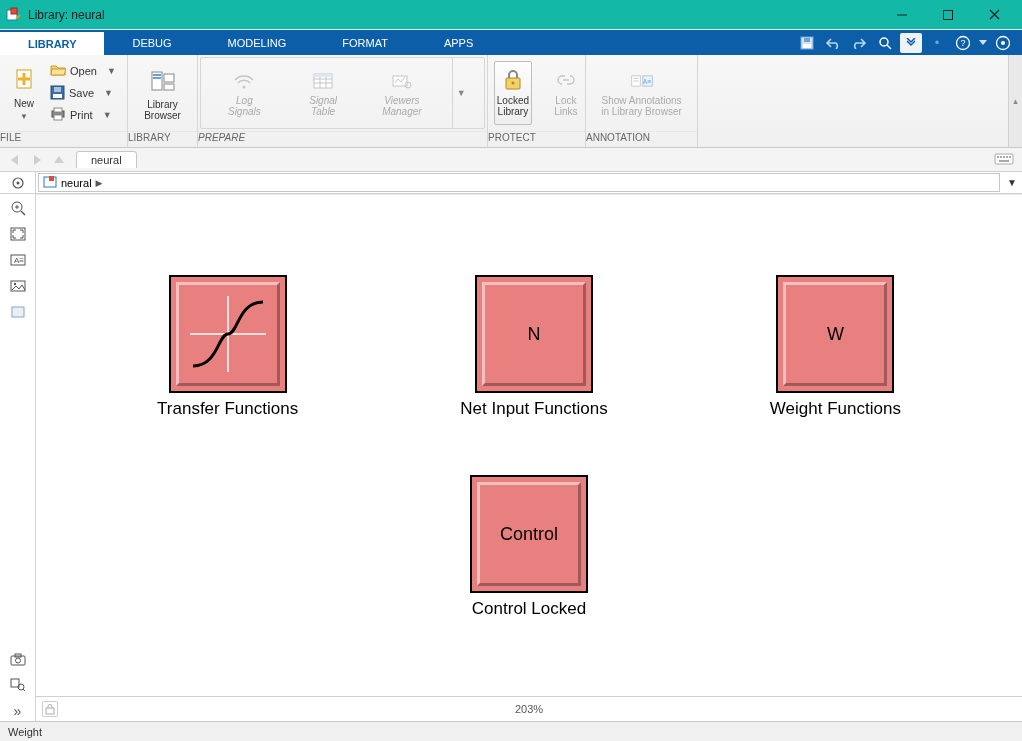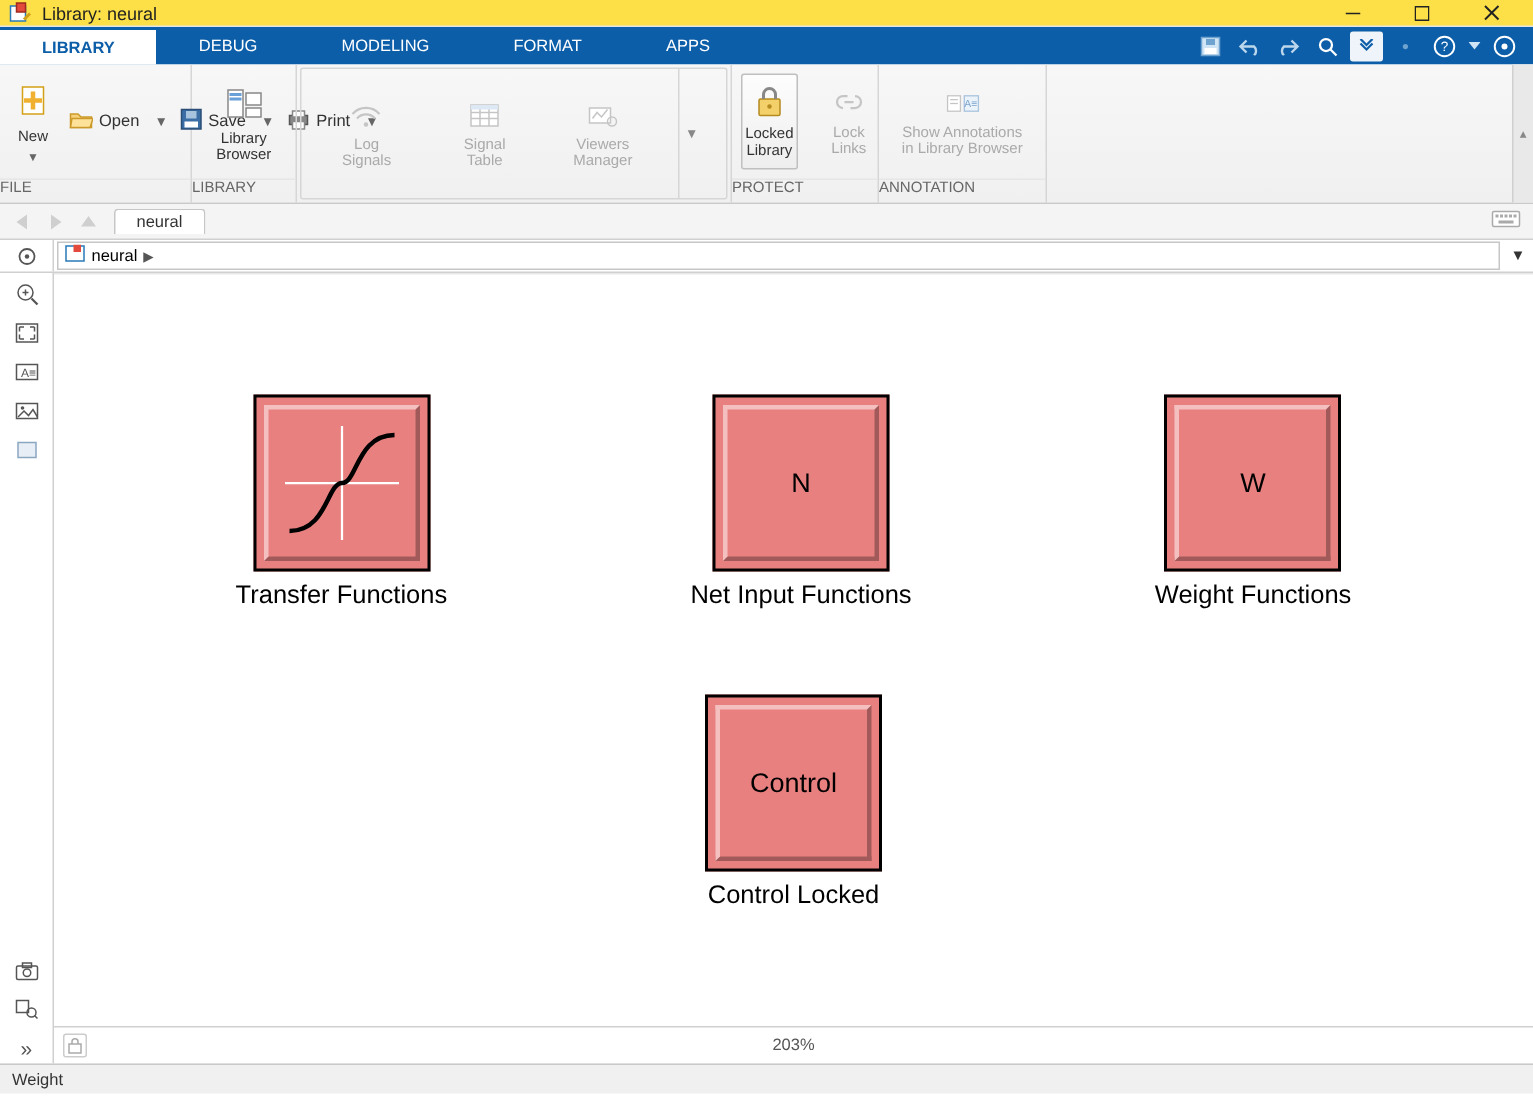--- a/index.html
+++ b/index.html
@@ -1,19 +1,19 @@
 <!DOCTYPE html>
 <html><head>
 <meta charset="utf-8">
 <style>
 * { box-sizing: border-box; margin: 0; padding: 0; font-family: "Segoe UI", Arial, sans-serif; }
 html, body { width: 1022px; height: 741px; overflow: hidden; background: #fff; }
 
 
-.titlebar { height: 18px; background: #fde047; display: flex; align-items: center; padding: 0 6px; border-bottom: 1px solid #e5e5e5; }
+.titlebar { height: 30px; background: #14b8a6; display: flex; align-items: center; padding: 0 6px; border-bottom: 1px solid #e5e5e5; }
 .titlebar .app-icon { width: 16px; height: 16px; margin-right: 6px; }
 .titlebar .title { font-size: 12px; color: #222; flex: 1; }
 .titlebar .win-btns { display: flex; gap: 18px; padding-right: 8px; }
 .titlebar .win-btn { width: 28px; height: 20px; display: flex; align-items: center; justify-content: center; color: #222; font-size: 14px; }
 
 
 .ribbon-tabs { height: 25px; background: #0d5ea8; display: flex; align-items: stretch; }
 .ribbon-tab { padding: 0 28px; font-size: 11px; color: #fff; display: flex; align-items: center; }
 .ribbon-tab.active { background: #fff; color: #0d5ea8; border-top: 2px solid #0d5ea8; font-weight: 600; }
 .ribbon-quick { margin-left: auto; display: flex; align-items: center; gap: 4px; padding-right: 8px; }
@@ -24,21 +24,21 @@
 .toolstrip { height: 93px; background: linear-gradient(#f7f7f7,#f0f0f0); border-bottom: 1px solid #c9c9c9; display: flex; }
 .ts-group { border-right: 1px solid #d6d6d6; display: flex; flex-direction: column; }
 .ts-group-body { flex: 1; display: flex; align-items: center; padding: 2px 6px; }
 .ts-group-label { height: 16px; font-size: 10px; color: #666; border-top: 1px solid #e6e6e6; }
 
 .ts-big { display: flex; flex-direction: column; align-items: center; justify-content: center; width: 58px; height: 66px; font-size: 10px; color: #333; gap: 2px; text-align: center; line-height: 11px; }
 .ts-big.dim { color: #aaa; }
 .ts-big .icon { width: 24px; height: 24px; display:flex; align-items:center; justify-content:center; }
 .ts-big .icon.big { width: 32px; height: 32px; }
 
-.ts-file-col { display: flex; flex-direction: row; gap: 0; padding-left: 4px; }
+.ts-file-col { display: flex; flex-direction: column; gap: 0; padding-left: 4px; }
 .ts-file-row { display: flex; align-items: center; gap: 4px; font-size: 11px; color: #333; height: 22px; padding: 0 4px; }
 .ts-file-row .caret { font-size: 9px; color: #666; margin-left: 6px; }
 
 .lock-btn { background: linear-gradient(#fdfdfd,#eee); border: 1px solid #bfbfbf; border-radius: 2px; width: 54px; height: 64px; display: flex; flex-direction: column; align-items: center; justify-content: center; font-size: 10px; color: #333; gap: 2px; line-height: 11px; text-align:center; }
 
 
 .navbar { height: 24px; background: #f4f4f4; border-bottom: 1px solid #d0d0d0; display: flex; align-items: center; padding: 0 4px; }
 .nav-arrow { width: 22px; height: 18px; display: flex; align-items:center; justify-content:center; color:#b0b0b0; }
 .nav-tab { background: #fff; border: 1px solid #c6c6c6; border-bottom: none; padding: 2px 14px; font-size: 11px; color: #333; margin-left: 6px; border-radius: 3px 3px 0 0; }
 .nav-kbd { margin-left: auto; width: 24px; color: #888; }
@@ -221,21 +221,21 @@
               <rect x="14" y="16" width="10" height="6" fill="#fff" stroke="#888"></rect>
             </svg>
           </span>
         <span style="white-space:pre-line;">Library
 Browser</span>
       </div>
     </div>
     <div class="ts-group-label">LIBRARY</div>
   </div>
 
-  <div class="ts-group" style="width:290px;">
+  <div class="ts-group" style="width:290px;font-style:italic;">
     <div class="ts-group-body" style="border:1px solid #d6d6d6; margin:2px; border-radius:2px; padding:0 4px; justify-content:space-around;">
       <div class="ts-big dim">
         <span class="icon">
             <svg width="22" height="18" viewBox="0 0 22 18">
               <path d="M2 8 A12 12 0 0 1 20 8" fill="none" stroke="#c5c5c5" stroke-width="1.5"></path>
               <path d="M5 11 A8 8 0 0 1 17 11" fill="none" stroke="#c5c5c5" stroke-width="1.5"></path>
               <circle cx="11" cy="15" r="1.5" fill="#c5c5c5"></circle>
             </svg>
           </span>
         <span style="white-space:pre-line;">Log
@@ -261,20 +261,21 @@
               <rect x="2" y="4" width="14" height="10" fill="#fff" stroke="#c5c5c5"></rect>
               <path d="M4 11 L7 7 L10 10 L14 5" fill="none" stroke="#c5c5c5"></path>
               <circle cx="17" cy="13" r="3" fill="none" stroke="#c5c5c5"></circle>
             </svg>
           </span>
         <span style="white-space:pre-line;">Viewers
 Manager</span>
       </div>
       <div style="width:18px;align-self:stretch;border-left:1px solid #d6d6d6;display:flex;align-items:center;justify-content:center;color:#888;font-size:9px;">▼</div>
     </div>
+    <div class="ts-group-label">PREPARE</div>
   </div>
 
   <div class="ts-group" style="width:98px;">
     <div class="ts-group-body" style="gap:21px;justify-content:center;">
       <div class="lock-btn">
         <span><svg width="20" height="22" viewBox="0 0 20 22">
               <rect x="3" y="9" width="14" height="11" rx="1" fill="#f4d06a" stroke="#b58a1f"></rect>
               <path d="M6 9 V6 A4 4 0 0 1 14 6 V9" fill="none" stroke="#888" stroke-width="2"></path>
               <circle cx="10" cy="14" r="1.5" fill="#b58a1f"></circle>
             </svg></span>

